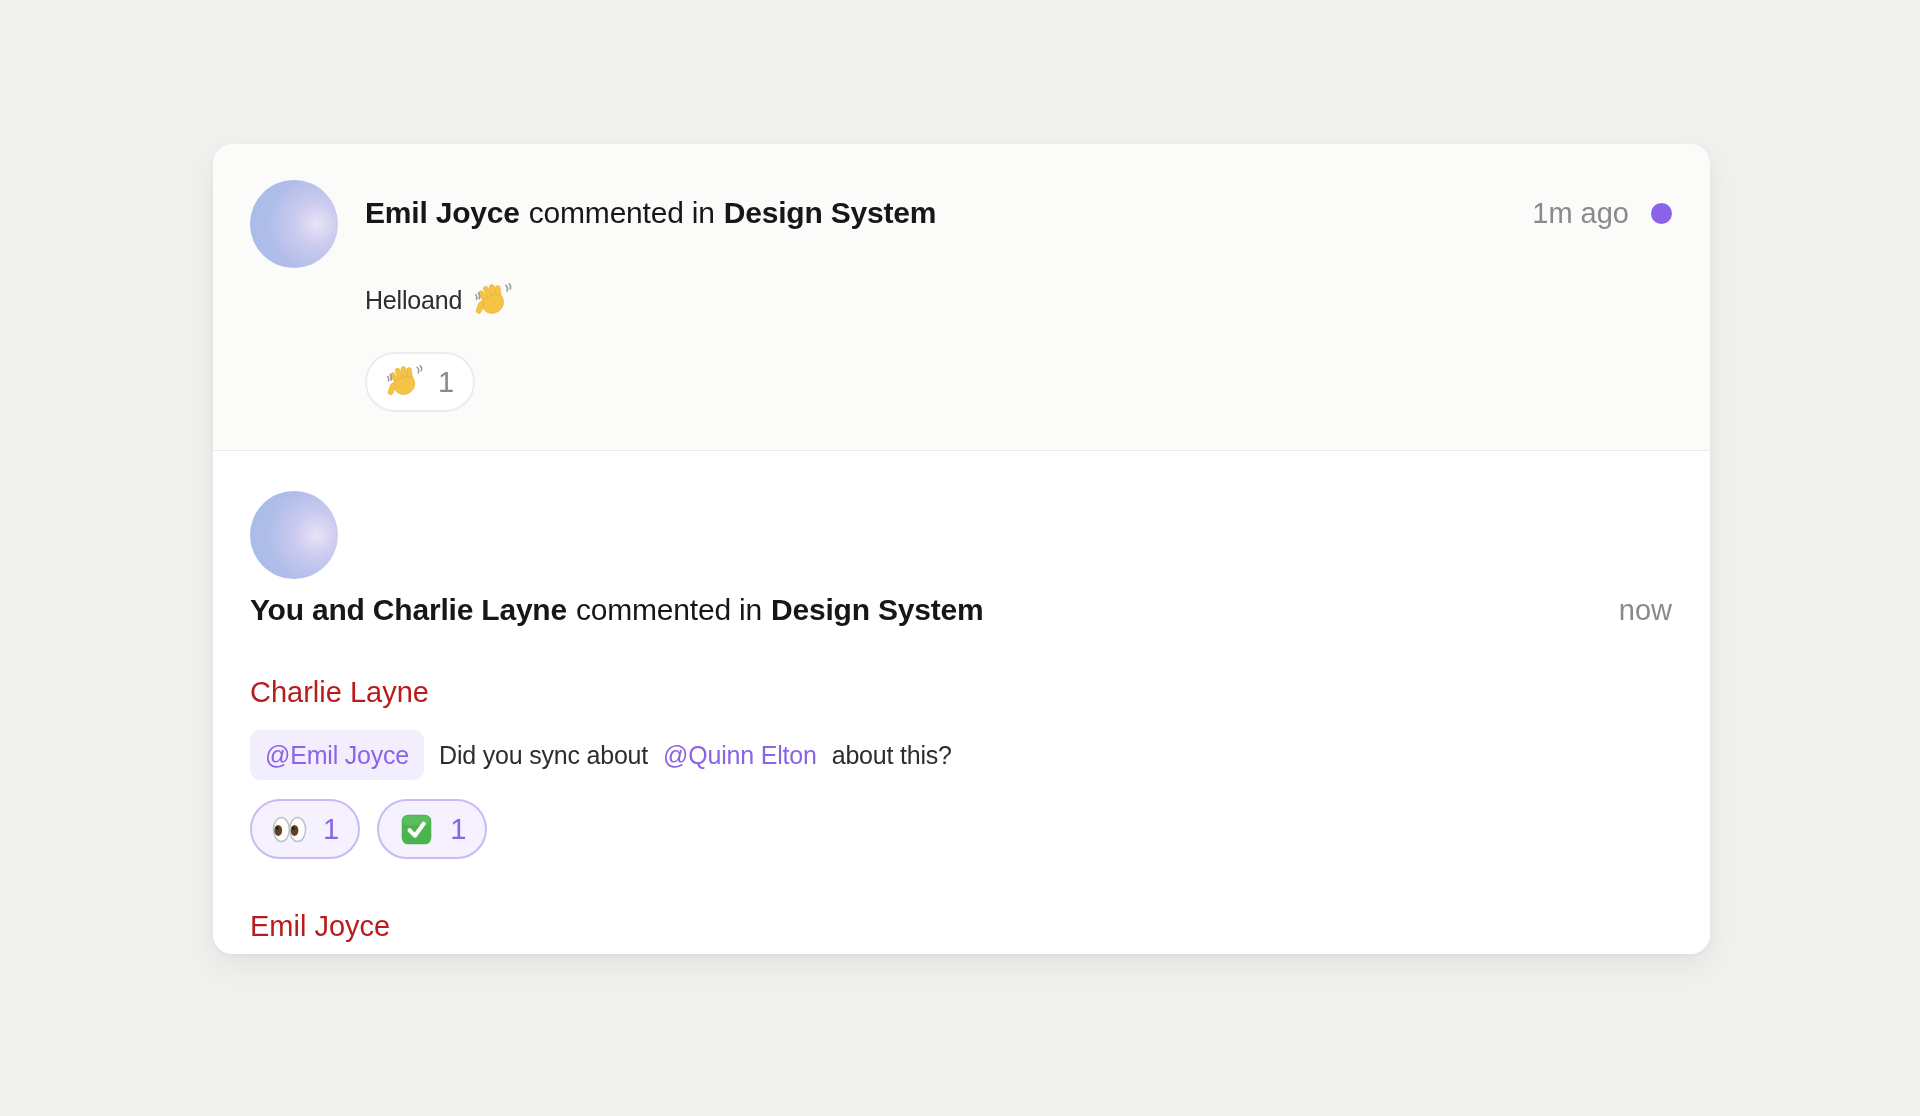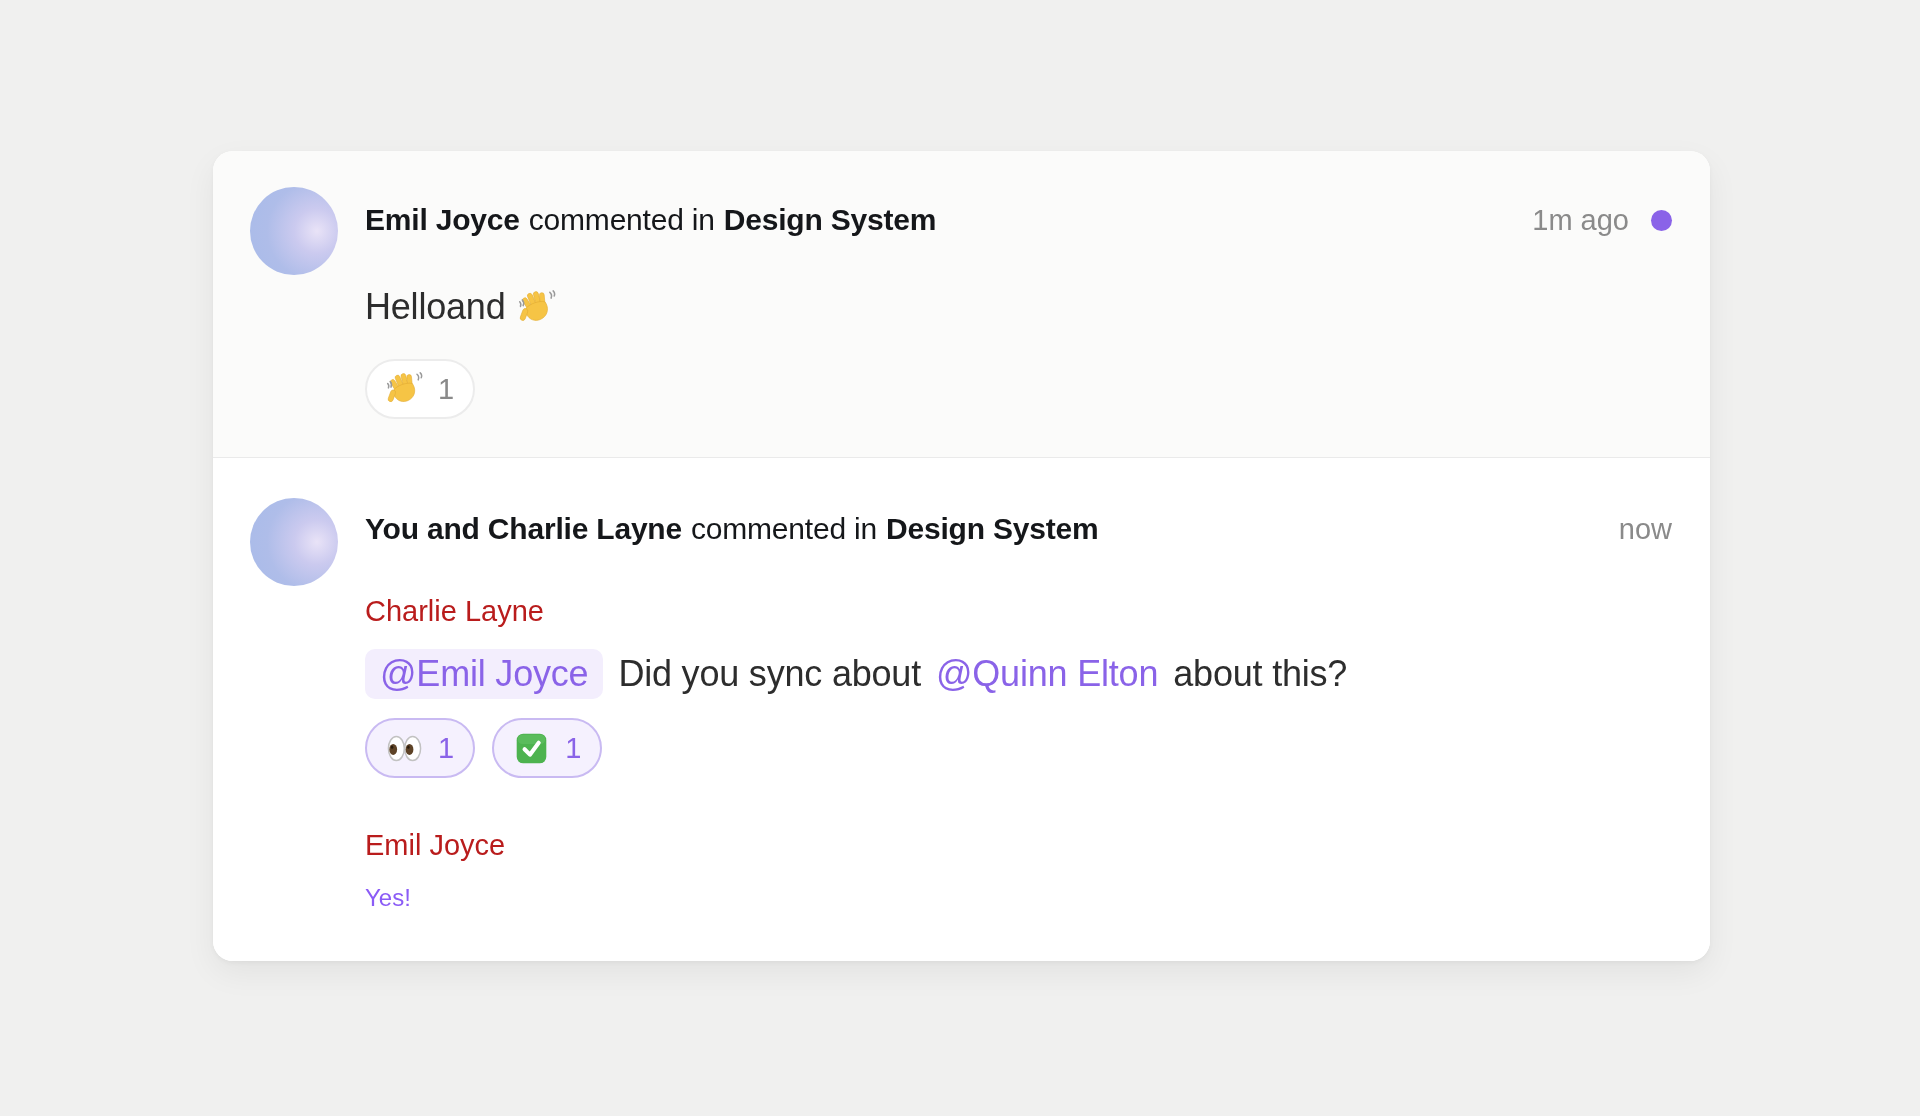--- a/index.html
+++ b/index.html
@@ -7,35 +7,35 @@
     margin: 0; padding: 0;
     width: 1920px; height: 1116px;
     background: #f0f0ef;
     font-family: "Liberation Sans", "DejaVu Sans", sans-serif;
     overflow: hidden;
   }
   .stage { position: relative; width: 1920px; height: 1116px; }
 
   .card {
     position: absolute;
-    left: 213px; top: 151px;
+    left: 213px; top: 144px;
     width: 1497px; height: 810px;
     background: #ffffff;
     border-radius: 20px;
     box-shadow: 0 2px 5px rgba(0,0,0,0.04), 0 12px 32px rgba(0,0,0,0.06);
     overflow: hidden;
   }
 
   .notif {
     display: flex;
     padding: 36px 38px 0 37px;
     width: 100%;
   }
   .notif.unread { background: #fbfbfa; height: 306px; }
-  .notif.read   { background: #ffffff; height: 503px; padding-top: 40px; }
+  .notif.read   { background: #ffffff; height: 503px; padding-top: 40px; flex-direction: column; }
 
   .divider { height: 1px; background: #eaeaea; width: 100%; }
 
   .avatar {
     flex: 0 0 88px;
     width: 88px; height: 88px;
     border-radius: 50%;
     margin-right: 27px;
     background: radial-gradient(circle at 76% 50%, #e9e3f7 0%, #cbcaef 28%, #afbde9 62%, #a8bbe9 100%);
   }
@@ -54,21 +54,21 @@
   .header-right { display: flex; align-items: center; }
   .timestamp { font-size: 29px; color: #8a8a8a; font-weight: 400; letter-spacing: 0; }
   .unread-dot {
     width: 21px; height: 21px; border-radius: 50%;
     background: #8a63e8; margin-left: 22px;
   }
 
   .msg-row {
     display: flex; align-items: center;
     margin-top: 42px;
-    font-size: 36px; color: #2d2d2d; line-height: 52px; height: 52px;
+    font-size: 25px; color: #2d2d2d; line-height: 52px; height: 52px;
     letter-spacing: -0.2px;
   }
   .notif.read .msg-row { margin-top: 20px; height: 52px; }
 
   .mention {
     color: #8a63e8; font-weight: 500; white-space: nowrap;
   }
   .mention-pill {
     background: #f3eefd;
     border-radius: 10px;

